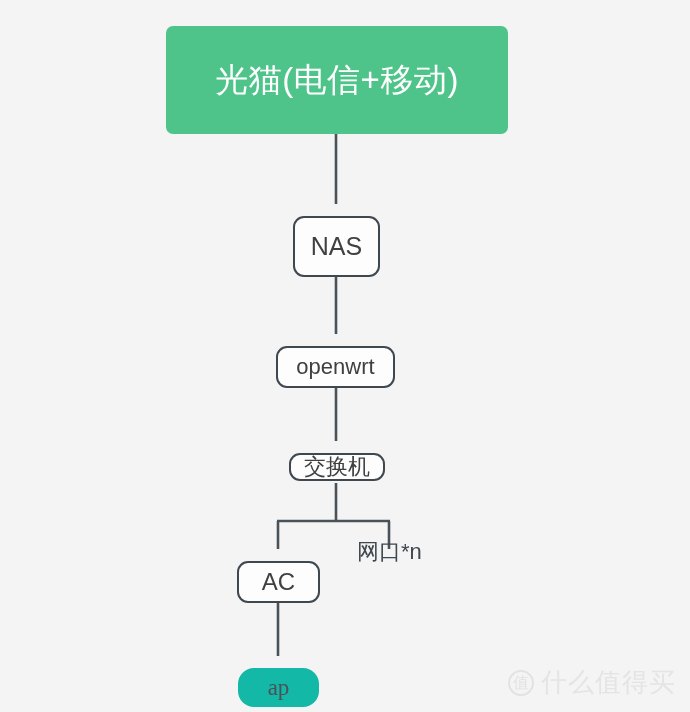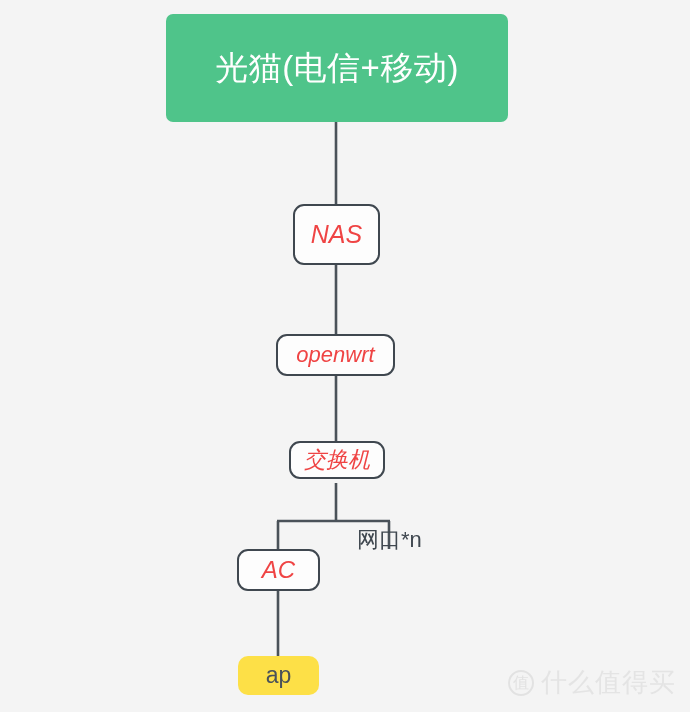--- a/index.html
+++ b/index.html
@@ -37,60 +37,61 @@
 
   
   .node {
     position: absolute;
     box-sizing: border-box;
     display: flex;
     align-items: center;
     justify-content: center;
     text-align: center;
     white-space: nowrap;
+    margin-top: 12px;
   }
 
   
   .node--root {
     background: #4fc48a;
     border-radius: 7px;
     color: #ffffff;
     font-size: 33px;
     font-weight: 400;
     letter-spacing: 0.5px;
   }
 
   
   .node--outline {
     background: #fdfdfd;
     border: 2.5px solid #3f474f;
     border-radius: 11px;
-    color: #ef4444;
-    font-style: italic;
+    color: #404040;
   }
 
   
   .node--filled {
-    background: #fde047;
-    border-radius: 10px;
+    background: #14b8a6;
+    border-radius: 16px;
     color: #4a5259;
+    font-family: Liberation Serif, serif;
   }
 
   
   .node--label {
     background: transparent;
     border: none;
     color: #3f474f;
   }
 
   
   #node-gpon   { left: 166px; top: 14px;  width: 342px; height: 108px; }
   #node-nas    { left: 293px; top: 204px; width: 87px;  height: 61px;  font-size: 25px; }
   #node-openwrt{ left: 276px; top: 334px; width: 119px; height: 42px;  font-size: 22px; justify-content: center; }
-  #node-switch { left: 289px; top: 441px; width: 96px;  height: 38px;  font-size: 22px; }
+  #node-switch { left: 289px; top: 441px; width: 96px;  height: 28px;  font-size: 22px; }
   #node-ac     { left: 237px; top: 549px; width: 83px;  height: 42px;  font-size: 24px; align-items: center; }
   #node-ports  { left: 357px; top: 525px; width: 90px;  height: 30px;  font-size: 22px;
                  justify-content: flex-start; }
   #node-ap     { left: 238px; top: 656px; width: 81px;  height: 39px;  font-size: 23px; }
 
   
   #watermark {
     position: absolute;
     right: 14px;
     bottom: 12px;

